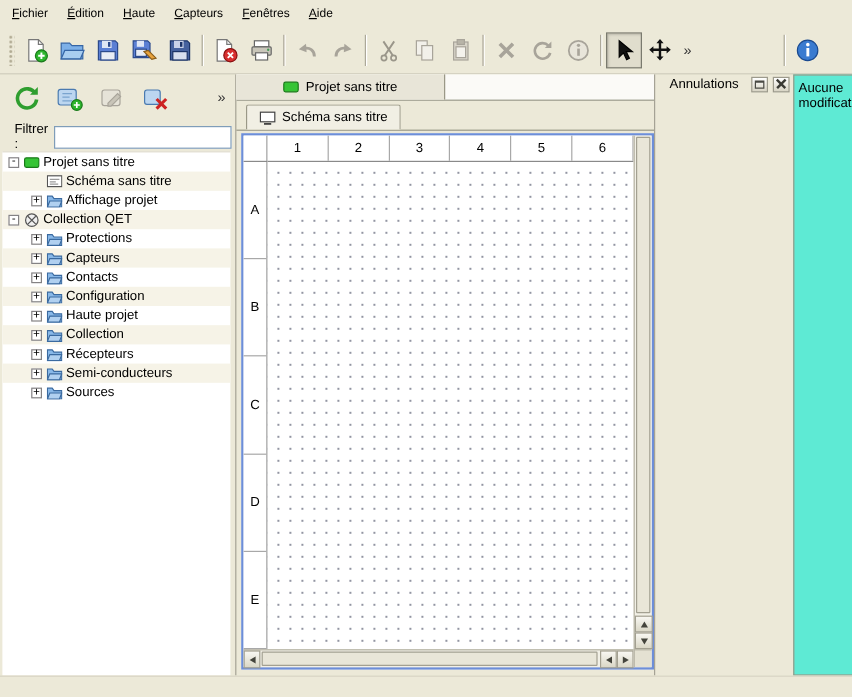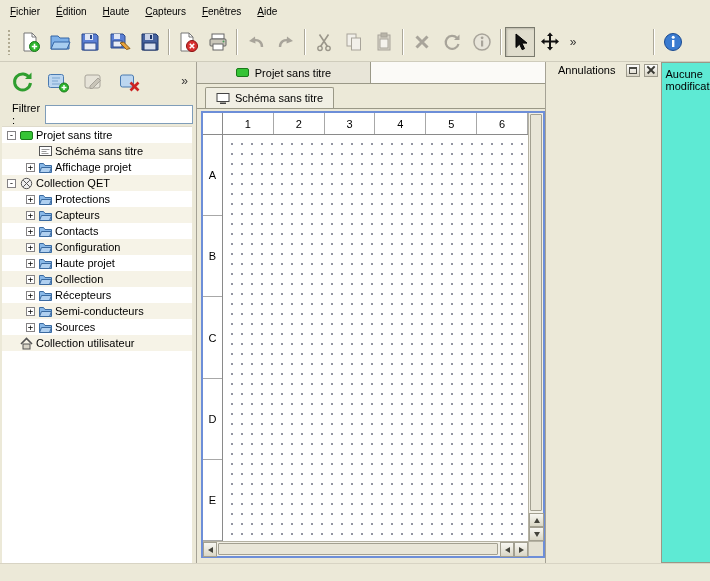--- a/index.html
+++ b/index.html
@@ -424,30 +424,20 @@
         <span class="indent"></span>
         <span class="exp">+</span>
         <span class="ticon">
             <svg width="13" height="12" viewBox="0 0 13 12">
               <path d="M0.5 2.5h4l1.5 2h6.5v7H0.5z" fill="#88b8e8" stroke="#3a6aa0"></path>
               <path d="M0.5 11.5l2-5h10l-2 5z" fill="#b0d0f0" stroke="#3a6aa0"></path>
             </svg>
           </span>
         <span class="tlabel">Sources</span>
       </div>
-      <div class="tree-row alt">
-        <span class="exp none"></span>
-        <span class="ticon">
-            <svg width="13" height="13" viewBox="0 0 13 13">
-              <path d="M1 7L6.5 1.5 12 7" fill="none" stroke="#555" stroke-width="1.6"></path>
-              <rect x="3" y="7" width="7" height="5" fill="#d8d4c8" stroke="#555"></rect>
-            </svg>
-          </span>
-        <span class="tlabel">Collection utilisateur</span>
-      </div>
     </div>
   </div>
 
   <div class="center">
     <div class="project-tabbar">
       <div class="project-tab">
         <span class="proj-icon"></span>
         <span>Projet sans titre</span>
       </div>
     </div>

